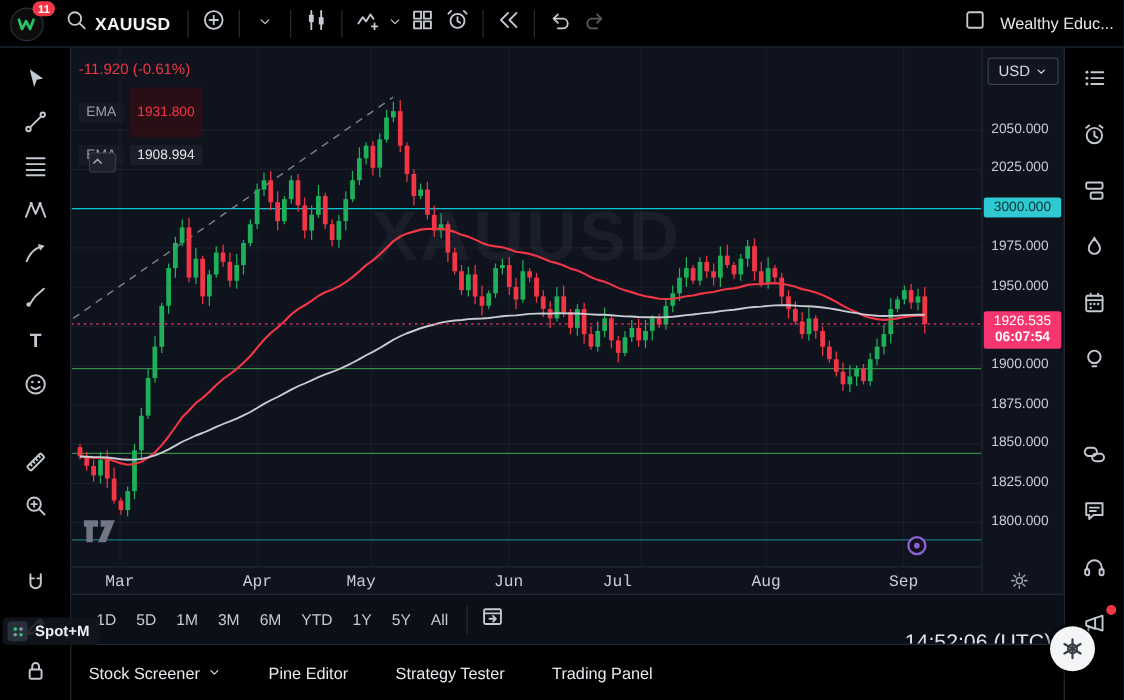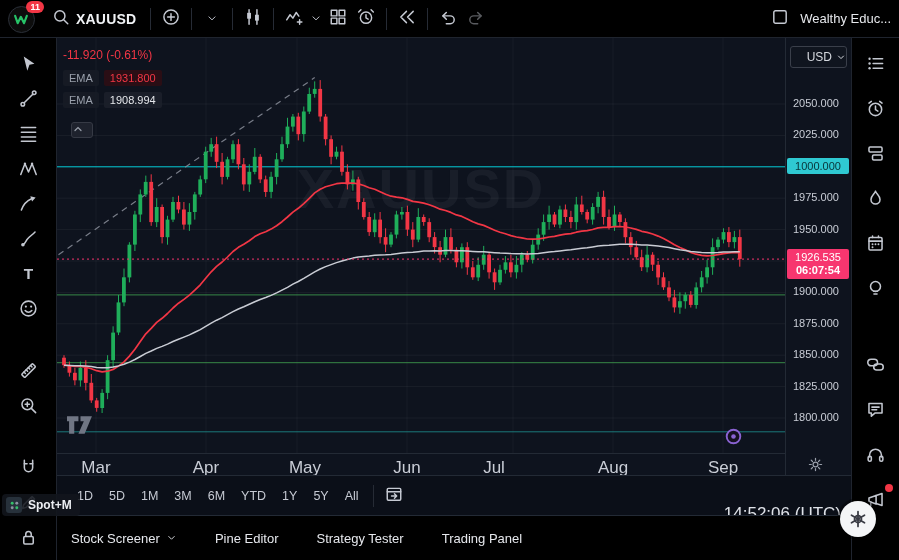--- a/index.html
+++ b/index.html
@@ -43,44 +43,44 @@
   
   .main{position:absolute;left:57px;top:38px;width:794px;height:522px;background:#0e131e;}
   .chart{position:absolute;left:0;top:0;width:728px;height:415px;overflow:hidden;cursor:crosshair;}
   .chart svg{position:absolute;left:0;top:0;z-index:2;}
   .wmark{position:absolute;left:0;width:728px;text-align:center;z-index:1;pointer-events:none;
          font-weight:700;color:rgba(170,178,194,0.07);letter-spacing:2px;}
   .legend{position:absolute;left:6px;top:10px;z-index:5;font-size:12px;}
   .chg{color:#f23645;margin-bottom:8px;}
   .emarow{display:flex;align-items:center;gap:5px;margin-bottom:6px;font-size:11px;}
   .emalbl{background:rgba(24,28,38,.85);color:#9aa0ab;padding:2px 6px;border-radius:2px;}
-  .emaval1{background:rgba(46,14,20,.9);color:#f23645;padding:2px 6px;border-radius:2px;}
+  .emaval1{background:rgba(46,14,20,.9);color:#f23645;padding:14px 6px;border-radius:2px;}
   .emaval2{background:rgba(28,32,42,.9);color:#e4e6ea;padding:2px 6px;border-radius:2px;}
   .collapse{position:absolute;left:14px;top:84px;width:22px;height:16px;background:#1e222d;
             border:1px solid #363a45;border-radius:3px;display:flex;align-items:center;justify-content:center;
             color:#9aa0ab;z-index:5;cursor:pointer;}
   .tvlogo{position:absolute;left:10px;top:378px;z-index:3;color:#707684;}
   .eventmark{position:absolute;left:668px;top:390px;z-index:4;cursor:pointer;}
 
   
   .axis{position:absolute;left:728px;top:0;width:66px;height:437px;border-left:1px solid #232a35;
         font-size:11px;cursor:ns-resize;}
   .usdbtn{position:absolute;left:4px;top:8px;width:57px;height:22px;border:1px solid #3a3f4a;border-radius:3px;
-          display:flex;align-items:center;justify-content:flex-end;gap:4px;color:#d6d9df;font-size:12px;
+          display:flex;align-items:center;justify-content:center;gap:4px;color:#d6d9df;font-size:12px;
           background:#10151f;cursor:pointer;}
   .plabel{position:absolute;left:7px;color:#c9cdd6;}
   .chip{position:absolute;left:1px;width:62px;text-align:center;border-radius:2px;padding:2px 0;}
   .chip-cyan{background:#2fc9d2;color:#093338;}
   .chip-cur{background:#f7366f;color:#fff;line-height:13px;}
   .chip-cur .cd{font-weight:700;}
   .axisgear{position:absolute;left:22px;top:419px;color:#9aa0ab;cursor:pointer;}
 
   
   .taxis{position:absolute;left:0;top:415px;width:728px;height:22px;border-top:1px solid #232a35;cursor:ew-resize;}
-  .month{position:absolute;top:4px;width:34px;margin-left:-17px;text-align:center;font-size:17px;color:#c9cdd6;}
+  .month{position:absolute;top:4px;width:34px;margin-left:-17px;text-align:center;font-size:13px;color:#c9cdd6;font-family:Liberation Mono, monospace;}
 
   
   .btoolbar{position:absolute;left:0;top:437px;width:794px;height:40px;border-top:1px solid #232a35;
             display:flex;align-items:center;padding:0 10px 0 12px;background:#0b0f18;}
   .rng{font-size:12.5px;color:#c6cad3;padding:0 8px;height:24px;display:flex;align-items:center;cursor:pointer;}
   .clock{margin-left:auto;font-size:17px;color:#dfe2e8;cursor:pointer;margin-top:36px;}
 
   
   .tabs{position:absolute;left:0;top:477px;width:794px;height:45px;border-top:1px solid #232a35;background:#000;
         display:flex;align-items:center;gap:38px;padding-left:14px;}
@@ -677,31 +677,31 @@
           </svg></div>
     <span class="plabel" style="top: 59px;">2050.000</span>
         <span class="plabel" style="top: 90px;">2025.000</span>
         <span class="plabel" style="top: 153px;">1975.000</span>
         <span class="plabel" style="top: 185px;">1950.000</span>
         <span class="plabel" style="top: 247px;">1900.000</span>
         <span class="plabel" style="top: 279px;">1875.000</span>
         <span class="plabel" style="top: 310px;">1850.000</span>
         <span class="plabel" style="top: 342px;">1825.000</span>
         <span class="plabel" style="top: 373px;">1800.000</span>
-        <div class="chip chip-cyan" style="top: 120px;">1000.000</div>
+        <div class="chip chip-cyan" style="top: 120px;">3000.000</div>
         <div class="chip chip-cur" style="top: 211px;">
           <div>1926.535</div>
           <div class="cd">06:07:54</div>
         </div>
       </div>
 
     <div class="taxis" id="taxis">
         <span class="month" style="left: 39px;">Mar</span>
         <span class="month" style="left: 149px;">Apr</span>
-        <span class="month" style="left: 248px;">May</span>
+        <span class="month" style="left: 232px;">May</span>
         <span class="month" style="left: 350px;">Jun</span>
         <span class="month" style="left: 437px;">Jul</span>
         <span class="month" style="left: 556px;">Aug</span>
         <span class="month" style="left: 666px;">Sep</span>
       </div>
 
     <div class="btoolbar">
       <div id="ranges" style="display:flex;align-items:center;">
           <div class="rng">1D</div>
           <div class="rng">5D</div>

